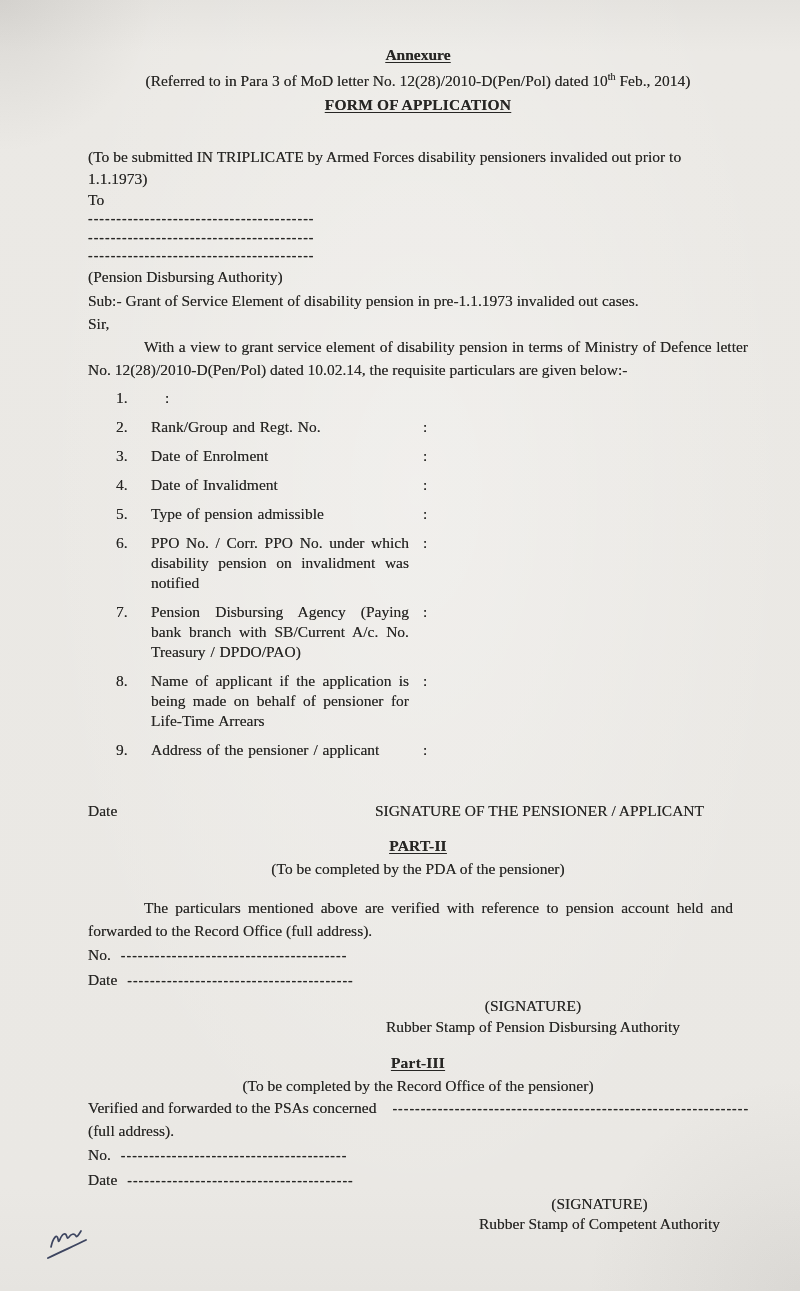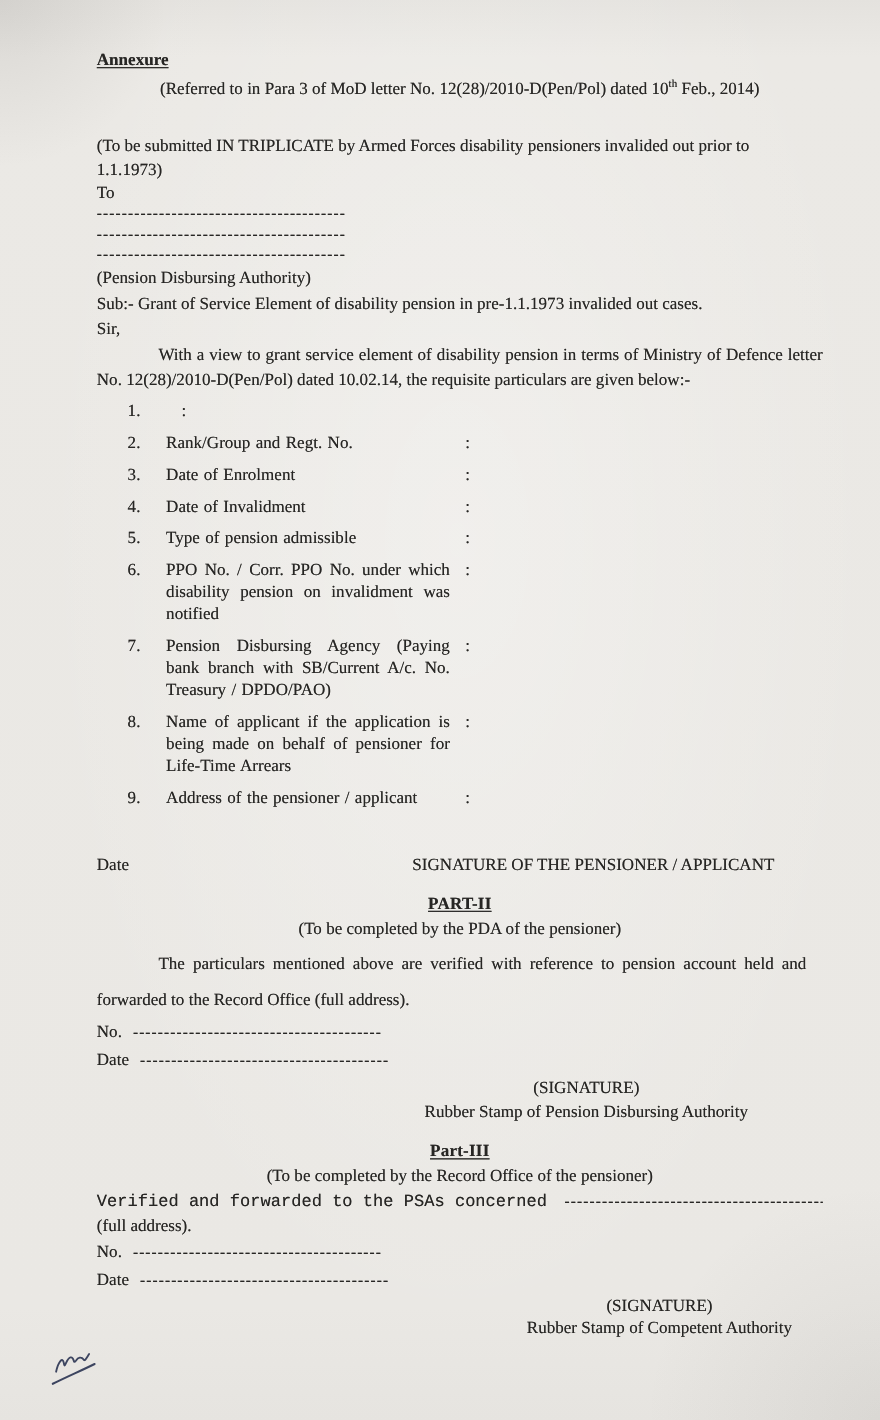--- a/index.html
+++ b/index.html
@@ -14,21 +14,21 @@
     background-color:#e9e7e3;
     font-family:"Liberation Serif", serif;
     font-size:15.5px;
     color:#272624;
     overflow:hidden;
     text-shadow:0 0 0.6px rgba(45,44,42,0.65);
   }
   .content{padding:46px 52px 0 88px;}
   .bold{font-weight:bold;}
   .ul{text-decoration:underline;text-underline-offset:2px;}
-  .annexure-row{text-align:left;line-height:18px;padding-right:0;}
+  .annexure-row{text-align:center;line-height:18px;padding-right:0;}
   .ref-line{text-align:center;line-height:22px;margin-top:2px;}
   .ref-line sup{font-size:10px;}
   .form-title{text-align:center;line-height:22px;margin-top:2px;letter-spacing:0.2px;}
   .submit-note{margin:30px 0 0 0;line-height:22px;max-width:625px;}
   .to-block{}
   .to-label{line-height:20px;}
   .dash-line{
     font-weight:bold;font-size:14px;letter-spacing:1px;
     line-height:18.5px;height:18.5px;width:232px;
     overflow:hidden;white-space:nowrap;
@@ -39,50 +39,51 @@
   .intro-para{margin:0;line-height:23px;text-indent:56px;text-align:justify;max-width:660px;}
   .items{margin-top:7px;}
   .item{display:flex;line-height:20px;margin-bottom:9px;}
   .item .no{width:35px;padding-left:28px;flex:none;}
   .item .label{width:258px;flex:none;text-align:justify;word-spacing:1px;}
   .item .colon{padding-left:14px;flex:none;}
   .date-sig-row{display:flex;justify-content:space-between;margin-top:42px;line-height:18px;}
   .date-sig-row .sig{margin-right:44px;}
   .part-heading{text-align:center;line-height:21px;margin-top:15px;letter-spacing:0.2px;}
   .part-sub{text-align:center;line-height:21px;margin-top:2px;}
-  .part-body{margin:5px 0 0 0;line-height:33px;text-indent:56px;text-align:justify;max-width:645px;}
+  .part-body{margin:17px 0 0 0;line-height:23px;text-indent:56px;text-align:justify;max-width:645px;}
   .ref-row{display:flex;align-items:baseline;line-height:25px;height:25px;}
   .ref-row .lbl{flex:none;margin-right:10px;}
   .ref-row .fill{
     font-weight:bold;font-size:14px;letter-spacing:1px;
     width:235px;overflow:hidden;white-space:nowrap;flex:none;
   }
   .sig-block-2{width:350px;margin-left:auto;margin-right:40px;text-align:center;line-height:21px;margin-top:3px;}
   .sig-block-3{width:285px;margin-left:auto;margin-right:6px;text-align:center;line-height:20px;margin-top:2px;}
   .verified-row{display:flex;align-items:baseline;line-height:22px;margin-top:1px;}
-  .verified-row .txt{flex:none;margin-right:16px;font-family:Liberation Mono, monospace;}
+  .verified-row .txt{flex:none;margin-right:16px;}
   .verified-row .fill{
     flex:1;font-weight:bold;font-size:14px;letter-spacing:1px;
     overflow:hidden;white-space:nowrap;
   }
   .full-address{line-height:22px;}
   .squiggle{position:absolute;left:44px;top:1222px;}
 </style>
 </head>
 <body>
 
 <div class="page">
   <div class="content">
 
     <div class="annexure-row">
       <span class="bold ul">Annexure</span>
     </div>
 
     <div class="ref-line"><span>(Referred to in Para 3 of MoD letter No. 12(28)/2010-D(Pen/Pol) dated 10</span><sup>th</sup><span> Feb., 2014)</span></div>
 
+    <div class="form-title bold ul">FORM OF APPLICATION</div>
 
     <p class="submit-note">(To be submitted IN TRIPLICATE by Armed Forces disability pensioners invalided out prior to 1.1.1973)</p>
 
     <div class="to-block">
       <div class="to-label">To</div>
       <div class="dash-line">----------------------------------------</div>
       <div class="dash-line">----------------------------------------</div>
       <div class="dash-line">----------------------------------------</div>
       <div class="pda-line">(Pension Disbursing Authority)</div>
     </div>

